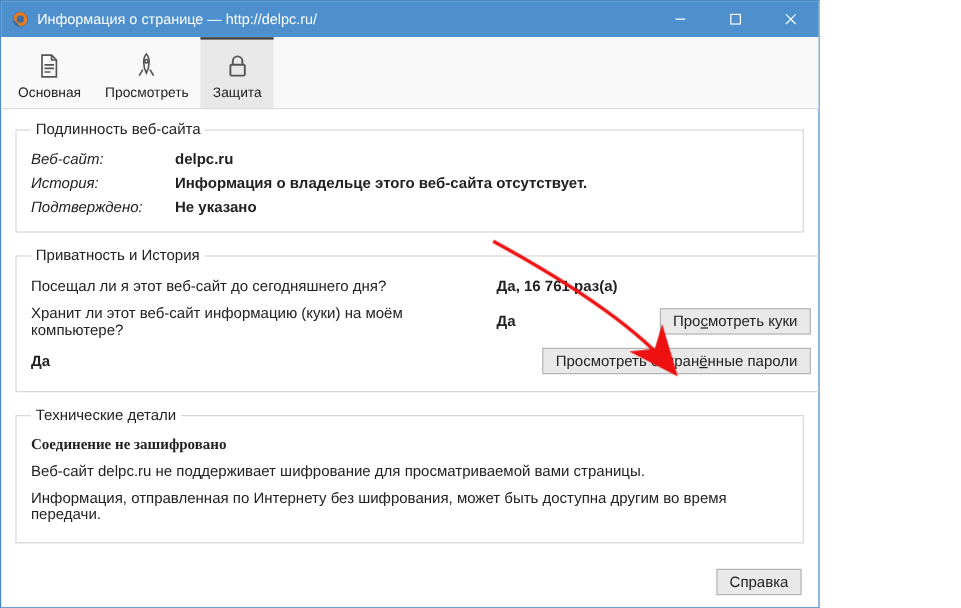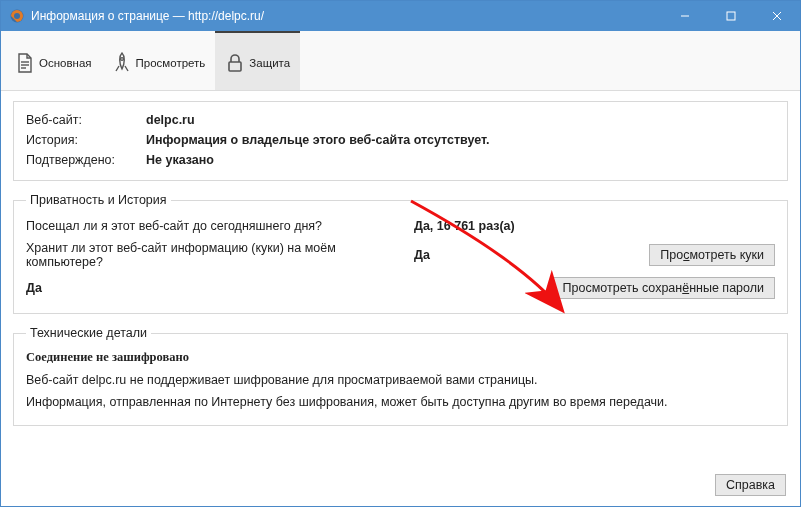--- a/index.html
+++ b/index.html
@@ -1,32 +1,32 @@
 <!DOCTYPE html>
 <html><head>
 <meta charset="utf-8">
 <style>
   * { box-sizing: border-box; margin: 0; padding: 0; font-family: "Segoe UI", Tahoma, sans-serif; }
   body { background: #fff; width: 801px; height: 507px; overflow: hidden; }
-  .window { width: 801px; height: 507px; border: 1px solid #4a88c7; display: flex; flex-direction: column; background: #fff; }
+  .window { width: 683px; height: 507px; border: 1px solid #4a88c7; display: flex; flex-direction: column; background: #fff; }
   .titlebar { height: 30px; background: #4e8fce; display: flex; align-items: center; color: #fff; font-size: 12px; }
   .titlebar .favicon { width: 16px; height: 16px; margin: 0 6px 0 8px; display:flex; align-items:center; justify-content:center;}
   .titlebar .title { flex: 1; white-space: nowrap; overflow: hidden; }
   .winbtns { display:flex; height:100%; }
   .winbtn { width: 46px; height: 100%; display:flex; align-items:center; justify-content:center; color:#fff; }
   .winbtn svg { stroke:#fff; }
   .tabs { height: 60px; background: #f9f9f9; border-bottom: 1px solid #dcdcdc; display:flex; padding-left: 4px; }
-  .tab { padding: 8px 10px 6px 10px; display:flex; align-items:center; justify-content:center; gap:4px; font-size: 11.5px; color:#222; border-top:2px solid transparent;}
+  .tab { padding: 8px 10px 6px 10px; display:flex; flex-direction:column; align-items:center; justify-content:center; gap:4px; font-size: 11.5px; color:#222; border-top:2px solid transparent;}
   .tab.active { background: #e8e8e8; border-top:2px solid #404040;}
   .tab .ticon { height: 26px; display:flex; align-items:center; justify-content:center; }
   .content { flex:1; padding: 10px 12px 8px 12px; overflow:auto; font-size: 12.5px; color:#222; }
   fieldset { border: 1px solid #d8d8d8; padding: 8px 12px 10px 12px; margin-bottom: 12px; }
   legend { font-size: 12.5px; padding: 0 4px; color:#222; }
   .kvrow { display:flex; align-items:flex-start; padding: 3px 0; }
-  .kvrow .k { width: 120px; }
+  .kvrow .k { width: 120px; font-style: italic; }
   .kvrow .v { font-weight:600; }
   .qrow { display:flex; align-items:center; padding: 4px 0; gap: 8px; }
   .qrow .q { flex: 0 0 380px; }
   .qrow .a { font-weight:600; flex: 0 0 120px; }
   .qrow .sp { flex:1; }
   .btn { background:#e9e9e9; border:1px solid #b5b5b5; padding: 3px 10px; font-size: 12.5px; color:#222; white-space:nowrap; cursor: default; font-family: inherit; text-decoration: none;}
   .btn u { text-decoration: underline; }
   .tech .heading { font-weight:700; padding: 2px 0 6px 0; font-family: Liberation Serif, serif; }
   .tech p { padding: 2px 0 6px 0; }
   .footer-row { display:flex; justify-content:flex-end; padding: 6px 14px 10px 0;}
@@ -94,20 +94,21 @@
             <path d="M6 10 V7 a4 4 0 0 1 8 0 V10"></path>
           </svg>
         </span>
       <span>Защита</span>
     </div>
   </div>
 
   <div class="content">
 
     <fieldset>
+      <legend>Подлинность веб-сайта</legend>
       <div class="kvrow">
         <span class="k">Веб-сайт:</span>
         <span class="v">delpc.ru</span>
       </div>
       <div class="kvrow">
         <span class="k">История:</span>
         <span class="v">Информация о владельце этого веб-сайта отсутствует.</span>
       </div>
       <div class="kvrow">
         <span class="k">Подтверждено:</span>

